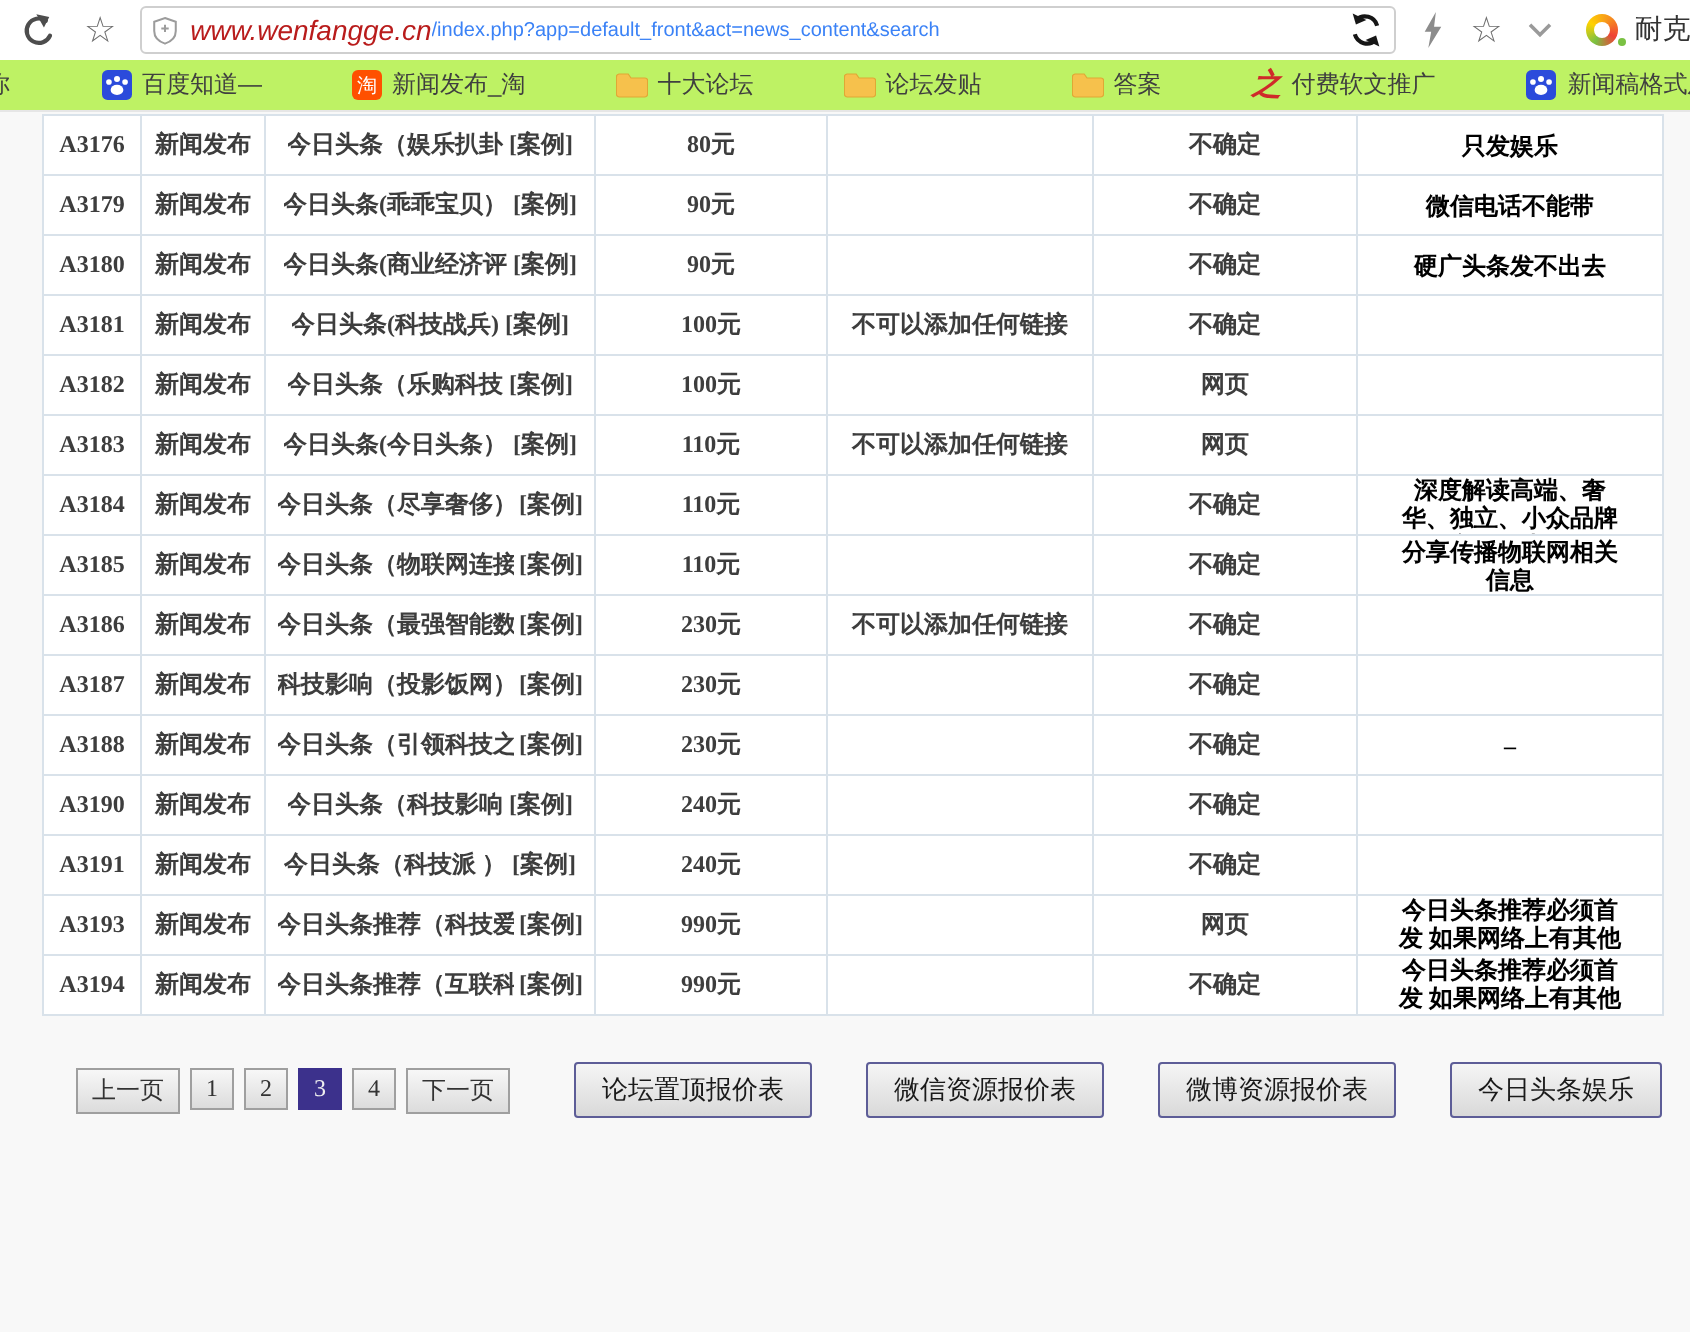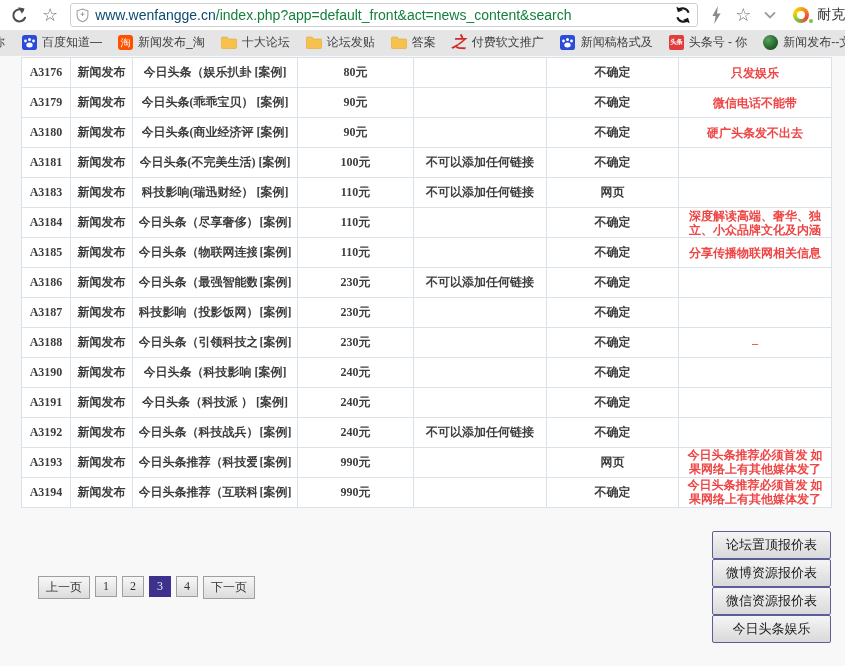--- a/index.html
+++ b/index.html
@@ -10,37 +10,37 @@
   .topbar { height:30px; display:flex; align-items:center; padding-left:10px; background:#fff; }
   .tb-icon { display:inline-flex; align-items:center; justify-content:center; flex:0 0 auto; }
   .back { margin-right:13px; }
   .star-glyph { font-size:18px; color:#6e6e6e; line-height:1; }
   .fav-star { margin-right:12px; }
   .url-field { display:flex; align-items:center; width:628px; height:24px;
                border:1px solid #cfcfcf; border-radius:3px; background:#fff;
                padding:0 5px; overflow:hidden; flex:0 0 auto; }
   .shield { margin-right:6px; display:inline-flex; }
   .url-text { display:flex; align-items:center; flex:1; overflow:hidden; white-space:nowrap; }
-  .url-domain { font-size:14px; color:#0c4a6e; }
-  .url-path   { font-size:14px; color:#15803d; flex:1; overflow:hidden; }
+  .url-domain { font-size:14px; color:#b91c1c;font-style:italic; }
+  .url-path   { font-size:10px; color:#3b82f6; flex:1; overflow:hidden; }
   .refresh { margin-left:auto; display:inline-flex; }
   .bolt { margin-left:13px; }
   .bm-star { margin-left:13px; }
   .chev { margin-left:13px; }
   .vdiv { width:1px; height:16px; background:#e3e3e3; margin-left:9px; }
   .engine-logo { position:relative; width:16px; height:16px; border-radius:50%; margin-left:8px;
                  background:conic-gradient(from 210deg,#7ac143,#ffd200,#f7941d,#ef4136,#7ac143); flex:0 0 auto;}
   .engine-logo::before { content:""; position:absolute; inset:4px; background:#fff; border-radius:50%; }
   .engine-logo::after { content:""; position:absolute; right:-4px; bottom:0; width:4px; height:4px;
                         background:#7ac143; border-radius:50%; }
   .engine-text { font-size:14px; color:#333; margin-left:8px; white-space:nowrap; }
 
   
   .bookmarks { height:26px; display:flex; align-items:center; border-bottom:1px solid #e6e6e6;
-               background:#e5e5e5; overflow:hidden; white-space:nowrap; }
+               background:#bef264; overflow:hidden; white-space:nowrap;gap:29px; }
   .bm { display:inline-flex; align-items:center; margin-right:16px; flex:0 0 auto; cursor:default; }
   .bm-label { font-size:12px; color:#3f3f3f; margin-left:5px; }
   .bm-partial { margin-left:-7px; }
   .bm-ic { display:inline-flex; align-items:center; justify-content:center; width:16px; height:16px; flex:0 0 auto; }
   .ic-tao { background:#ff5000; color:#fff; font-size:10px; border-radius:3px; width:15px; height:15px; }
   .ic-toutiao { background:#e23b3b; color:#fff; font-size:6.5px; font-weight:bold; letter-spacing:-0.5px;
                 border-radius:2px; width:15px; height:15px; }
   .ic-squiggle { color:#cf2a2a; font-size:15px; font-weight:bold; font-style:italic; width:15px; height:16px; }
   .ic-globe { width:15px; height:15px; border-radius:50%;
               background:radial-gradient(circle at 35% 32%, #57a45d, #1c5a23 70%); }
@@ -52,32 +52,32 @@
   td { border:1px solid #d9e2ea; height:30px; font-size:12px; color:#3d3d3d;
        text-align:center; vertical-align:middle; overflow:hidden; padding:0 2px; white-space:nowrap; }
   .c-id   { width:49px; }
   .c-type { width:62px; }
   .c-name { width:165px; }
   .c-name .nm { display:inline-block; max-width:118px; overflow:hidden; vertical-align:middle; }
   .c-name .case { margin-left:3px; vertical-align:middle; cursor:pointer; }
   .c-price { width:116px; }
   .c-restriction { width:133px; }
   .c-anchor { width:132px; }
-  .c-note { width:153px; color:#ef4444; padding:0 8px; }
+  .c-note { width:153px; color:#000000; padding:0 20px; }
   .note-inner { white-space:normal; line-height:14px; max-height:29px; overflow:hidden; }
 
   
   .footer-row { display:flex; align-items:center; justify-content:space-between;
                 margin:23px 14px 0 38px; font-family:"Liberation Serif", serif; }
   .pagination { display:flex; align-items:flex-start; }
   .page-btn { font-size:12px; color:#333; border:1px solid #9f9f9f;
               background:linear-gradient(#f7f7f7,#dcdcdc); padding:2px 7px; margin-right:5px;
               min-width:22px; text-align:center; cursor:pointer; }
   .page-btn.active { background:#3c318c; border-color:#3c318c; color:#efefef; }
-  .quote-buttons { display:flex;flex-direction:column; }
+  .quote-buttons { display:flex; }
   .quote-btn { font-size:13px; color:#1a1a1a; border:1px solid #5d5d97; border-radius:2px;
                background:linear-gradient(#f5f5f5,#d9d9d9); padding:4px 13px; margin-left:27px;
                cursor:pointer; white-space:nowrap; }
 </style>
 </head>
 <body>
 
 <div class="topbar">
   <span class="tb-icon back">
     <svg width="19" height="19" viewBox="0 0 20 20">
@@ -233,34 +233,47 @@
     <td class="c-restriction"></td>
     <td class="c-anchor">不确定</td>
     <td class="c-note">
       <div class="note-inner">硬广头条发不出去</div>
     </td>
   </tr>
         <tr>
     <td class="c-id">A3181</td>
     <td class="c-type">新闻发布</td>
     <td class="c-name">
-      <span class="nm">今日头条(不完美生活)</span><span class="case">[案例]</span>
+      <span class="nm">今日头条(科技战兵)</span><span class="case">[案例]</span>
     </td>
     <td class="c-price">100元</td>
     <td class="c-restriction">不可以添加任何链接</td>
     <td class="c-anchor">不确定</td>
     <td class="c-note">
       <div class="note-inner"></div>
     </td>
   </tr>
         <tr>
+    <td class="c-id">A3182</td>
+    <td class="c-type">新闻发布</td>
+    <td class="c-name">
+      <span class="nm">今日头条（乐购科技</span><span class="case">[案例]</span>
+    </td>
+    <td class="c-price">100元</td>
+    <td class="c-restriction"></td>
+    <td class="c-anchor">网页</td>
+    <td class="c-note">
+      <div class="note-inner"></div>
+    </td>
+  </tr>
+        <tr>
     <td class="c-id">A3183</td>
     <td class="c-type">新闻发布</td>
     <td class="c-name">
-      <span class="nm">科技影响(瑞迅财经）</span><span class="case">[案例]</span>
+      <span class="nm">今日头条(今日头条）</span><span class="case">[案例]</span>
     </td>
     <td class="c-price">110元</td>
     <td class="c-restriction">不可以添加任何链接</td>
     <td class="c-anchor">网页</td>
     <td class="c-note">
       <div class="note-inner"></div>
     </td>
   </tr>
         <tr>
     <td class="c-id">A3184</td>
@@ -341,33 +354,20 @@
     </td>
   </tr>
         <tr>
     <td class="c-id">A3191</td>
     <td class="c-type">新闻发布</td>
     <td class="c-name">
       <span class="nm">今日头条（科技派 ）</span><span class="case">[案例]</span>
     </td>
     <td class="c-price">240元</td>
     <td class="c-restriction"></td>
-    <td class="c-anchor">不确定</td>
-    <td class="c-note">
-      <div class="note-inner"></div>
-    </td>
-  </tr>
-        <tr>
-    <td class="c-id">A3192</td>
-    <td class="c-type">新闻发布</td>
-    <td class="c-name">
-      <span class="nm">今日头条（科技战兵）</span><span class="case">[案例]</span>
-    </td>
-    <td class="c-price">240元</td>
-    <td class="c-restriction">不可以添加任何链接</td>
     <td class="c-anchor">不确定</td>
     <td class="c-note">
       <div class="note-inner"></div>
     </td>
   </tr>
         <tr>
     <td class="c-id">A3193</td>
     <td class="c-type">新闻发布</td>
     <td class="c-name">
       <span class="nm">今日头条推荐（科技爱</span><span class="case">[案例]</span>
@@ -399,18 +399,18 @@
     <div class="pagination" id="pagination">
         <span class="page-btn">上一页</span>
         <span class="page-btn">1</span>
         <span class="page-btn">2</span>
         <span class="page-btn active">3</span>
         <span class="page-btn">4</span>
         <span class="page-btn">下一页</span>
       </div>
     <div class="quote-buttons" id="quote-buttons">
         <button class="quote-btn">论坛置顶报价表</button>
+        <button class="quote-btn">微信资源报价表</button>
         <button class="quote-btn">微博资源报价表</button>
-        <button class="quote-btn">微信资源报价表</button>
         <button class="quote-btn">今日头条娱乐</button>
       </div>
   </div>
 </div>
 
 </body></html>

